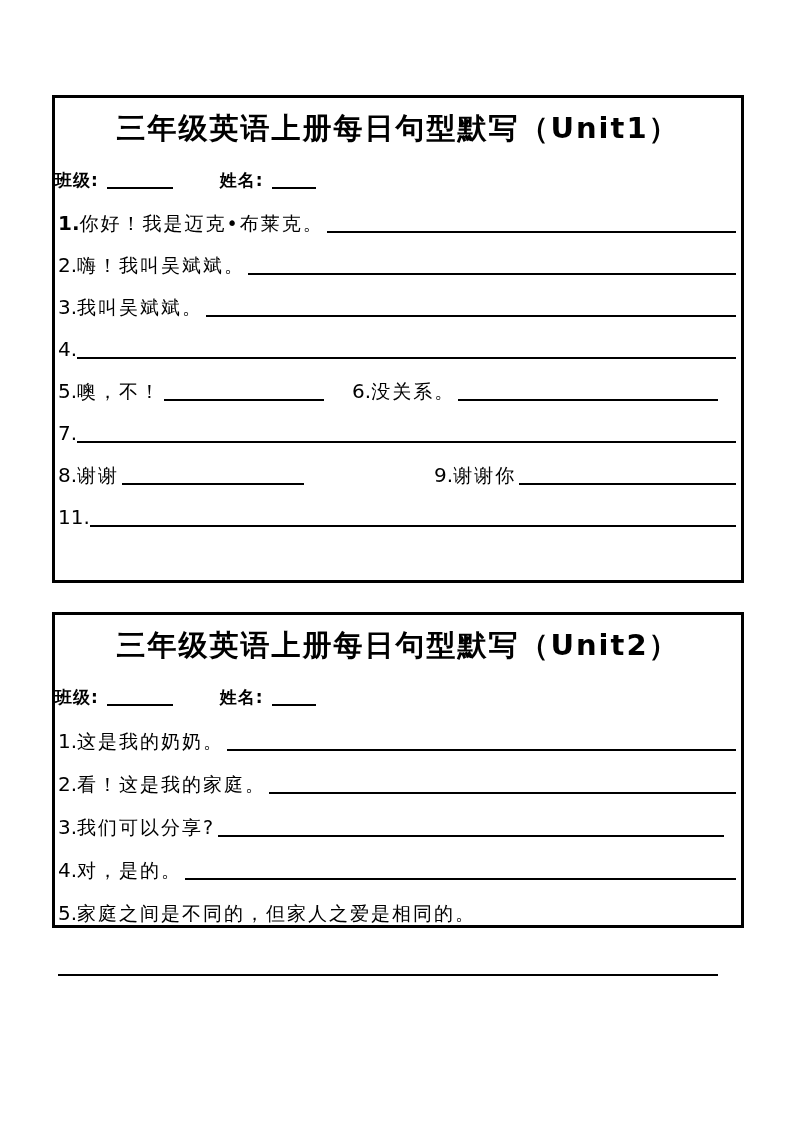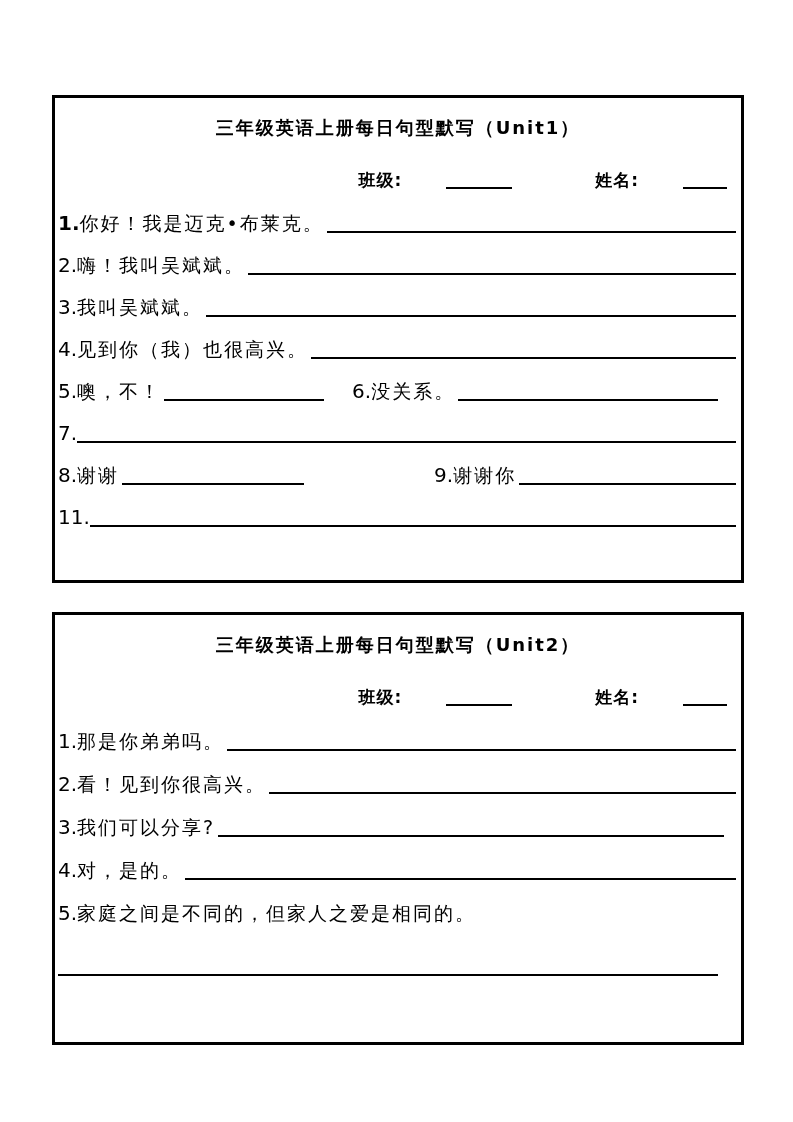--- a/index.html
+++ b/index.html
@@ -13,42 +13,40 @@
   }
   .sheet-box {
     position:absolute;
     left:52px;
     width:692px;
     border:3px solid #000;
     background:#fff;
     box-sizing:border-box;
   }
   #box1 { top:95px;  height:488px; }
-  #box2 { top:612px; height:433px; }
+  #box2 { top:612px; height:316px; }
 
   .sec-title {
     text-align:center;
     font-weight:bold;
-    font-size:18px;
+    font-size:29px;
     line-height:36px;
     margin-top:12px;
     letter-spacing:2px;
     white-space:nowrap;
   }
   .id-row {
     display:flex;
-    justify-content:flex-end;
     align-items:flex-end;
     margin-top:22px;
     padding-right:14px;
     font-size:17px;
     font-weight:bold;
     letter-spacing:1px;
     line-height:24px;
-    gap:36px;
   }
   .id-blank {
     display:inline-block;
     border-bottom:2px solid #000;
     height:3px;
     margin:0 0 3px 8px;
   }
   .class-blank { width:66px; }
   .name-blank  { width:44px; }
   .name-label  { margin-left:47px; }
@@ -98,21 +96,20 @@
         <span class="txt">嗨！我叫吴斌斌。</span>
         <span class="blank flex"></span>
       </div>
       <div class="ws-row">
         <span class="num">3.</span>
         <span class="txt">我叫吴斌斌。</span>
         <span class="blank flex"></span>
       </div>
       <div class="ws-row">
         <span class="num">4.</span>
-        <span class="txt">见到你（我）也很高兴。</span>
         <span class="blank flex"></span>
       </div>
       <div class="ws-row">
         <span class="num">5.</span>
         <span class="txt">噢，不！</span>
         <span class="blank" style="width: 160px;"></span>
         <span class="num" style="margin-left: 28px;">6.</span>
         <span class="txt">没关系。</span>
         <span class="blank flex" style="margin-right: 18px;"></span>
       </div>
@@ -139,26 +136,26 @@
   <div class="sec-title">三年级英语上册每日句型默写（Unit2）</div>
   <div class="id-row">
     <span>班级:</span>
     <span class="id-blank class-blank"></span>
     <span class="name-label">姓名:</span>
     <span class="id-blank name-blank"></span>
   </div>
   <div class="rows">
       <div class="ws-row">
         <span class="num">1.</span>
-        <span class="txt">那是你弟弟吗。</span>
+        <span class="txt">这是我的奶奶。</span>
         <span class="blank flex"></span>
       </div>
       <div class="ws-row">
         <span class="num">2.</span>
-        <span class="txt">看！见到你很高兴。</span>
+        <span class="txt">看！这是我的家庭。</span>
         <span class="blank flex"></span>
       </div>
       <div class="ws-row">
         <span class="num">3.</span>
         <span class="txt">我们可以分享?</span>
         <span class="blank flex" style="margin-right: 12px;"></span>
       </div>
       <div class="ws-row">
         <span class="num">4.</span>
         <span class="txt">对，是的。</span>

